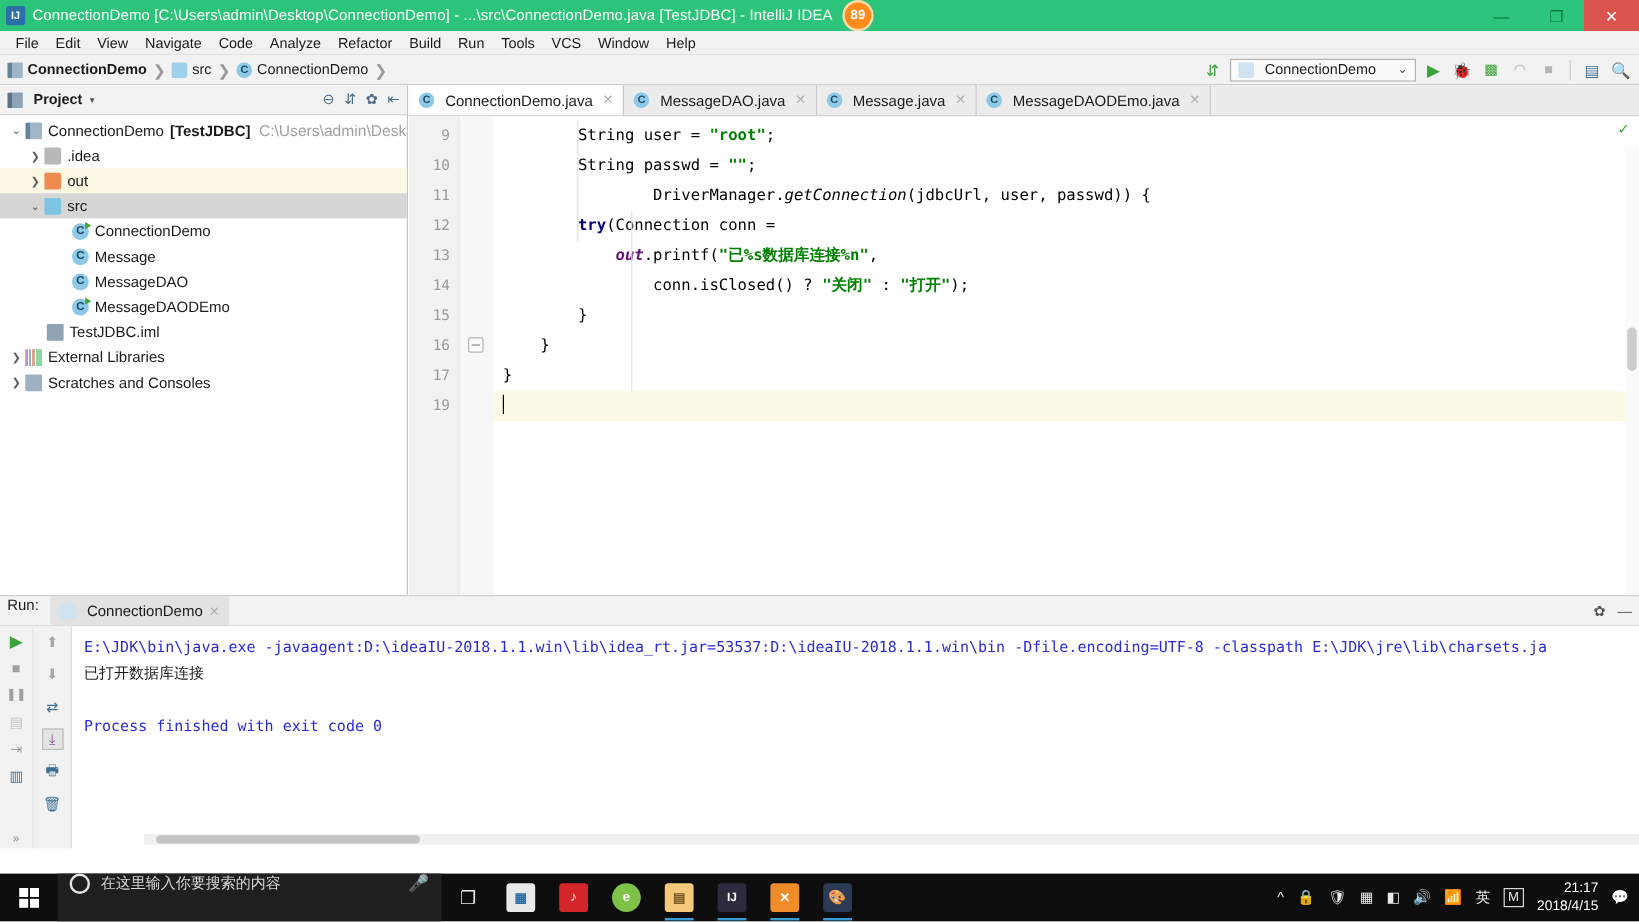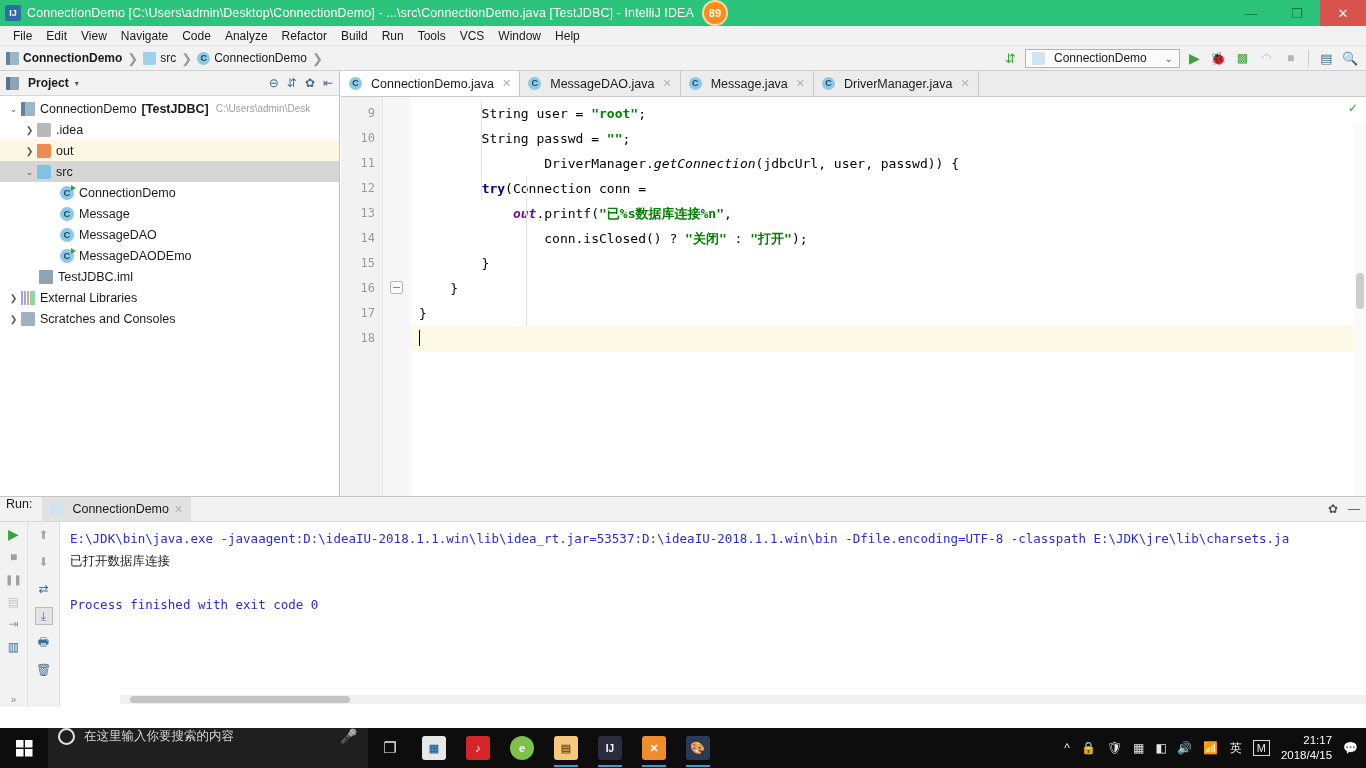--- a/index.html
+++ b/index.html
@@ -107,21 +107,21 @@
     position: relative;
   }
   .ico-cls.runnable::after {
     content: ''; position: absolute; right: -2px; top: -1px;
     border-left: 5px solid #3aa33a; border-top: 3px solid transparent;
     border-bottom: 3px solid transparent;
   }
   .ico-iml { background: #8fa3b5; border-radius: 1px; }
   .ico-lib { background: linear-gradient(90deg,#c78fd6 0 2px,#fff 2px 3px,#8fb2d6 3px 5px,#fff 5px 6px,#d6a68f 6px 8px,#fff 8px 9px,#8fd6a3 9px 11px); }
   .ico-scratch { background: #9fb0c0; border-radius: 1px; }
-  .tpath { color: #a0a0a0; margin-left: 7px; font-size: 10px; }
+  .tpath { color: #a0a0a0; margin-left: 7px; font-size: 13px; }
   .tbold { font-weight: bold; }
 
   
   .editor-area {
     position: absolute; top: 71px; left: 341px; width: 1025px; height: 425px;
     background: #fff;
   }
   .tabs { height: 26px; background: #ececec; display: flex; border-bottom: 1px solid #c9c9c9; }
   .tab {
     display: flex; align-items: center; gap: 5px; padding: 0 8px;
@@ -403,37 +403,37 @@
         <span>MessageDAO.java</span>
         <span class="x">✕</span>
       </div>
       <div class="tab">
         <span class="mini-ico ico-class">C</span>
         <span>Message.java</span>
         <span class="x">✕</span>
       </div>
       <div class="tab">
         <span class="mini-ico ico-class">C</span>
-        <span>DriverManager.java</span>
+        <span>MessageDAODEmo.java</span>
         <span class="x">✕</span>
       </div>
     </div>
 
     <div class="code-wrap">
       <div class="gutter">
         <div>9</div>
         <div>10</div>
         <div>11</div>
         <div>12</div>
         <div>13</div>
         <div>14</div>
         <div>15</div>
         <div>16</div>
         <div>17</div>
-        <div>18</div>
+        <div>19</div>
       </div>
       <div class="foldcol">
         <div class="fold-mark"></div>
       </div>
       <div class="code">
         <div class="indent-guide" style="left:70px;top:4px;height:100px;"></div>
         <div class="indent-guide" style="left:115px;top:79px;height:150px;"></div>
 
         <div class="cline"><span>        String user = </span><span class="str">"root"</span><span>;</span></div>
 

